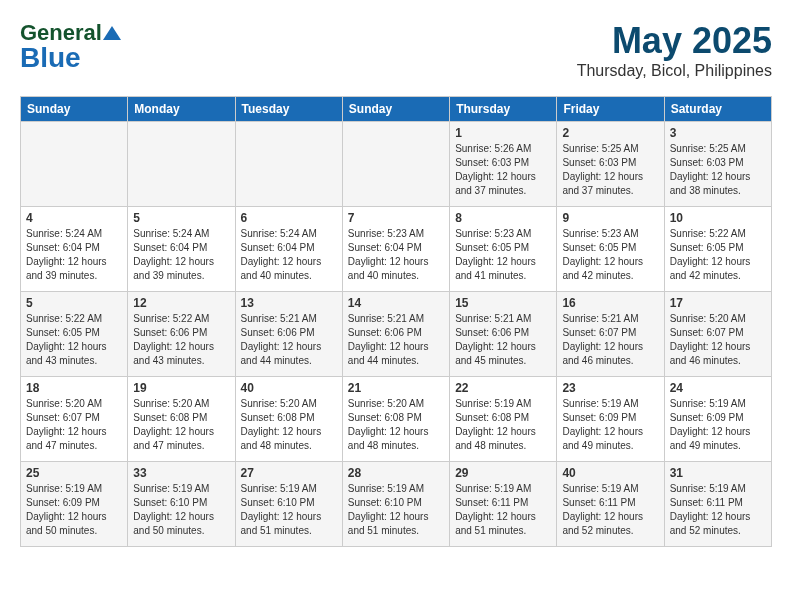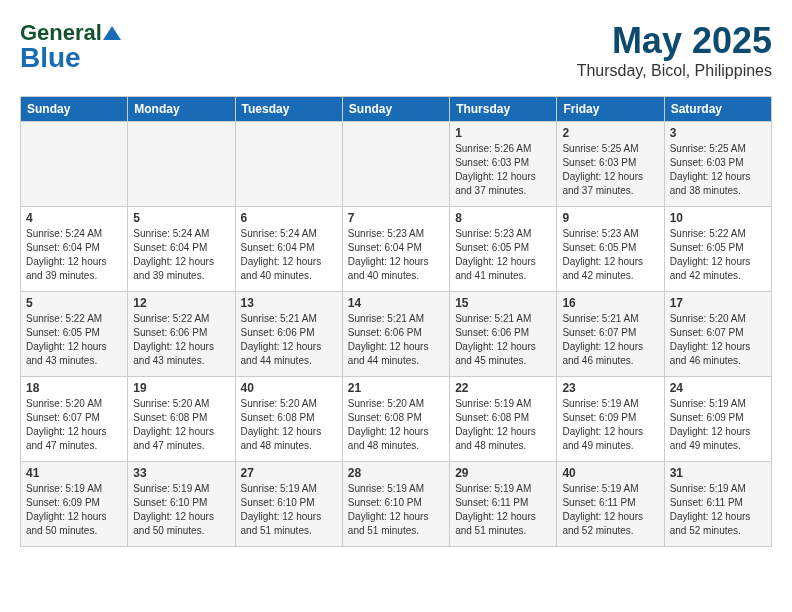--- a/index.html
+++ b/index.html
@@ -283,21 +283,21 @@
         <td>
           <span class="day-num">24</span>
           <div class="day-info" style="white-space: pre-line;">Sunrise: 5:19 AM
 Sunset: 6:09 PM
 Daylight: 12 hours
 and 49 minutes.</div>
         </td>
       </tr>
       <tr>
         <td>
-          <span class="day-num">41</span>
+          <span class="day-num">25</span>
           <div class="day-info" style="white-space: pre-line;">Sunrise: 5:19 AM
 Sunset: 6:09 PM
 Daylight: 12 hours
 and 50 minutes.</div>
         </td>
         <td>
           <span class="day-num">33</span>
           <div class="day-info" style="white-space: pre-line;">Sunrise: 5:19 AM
 Sunset: 6:10 PM
 Daylight: 12 hours

